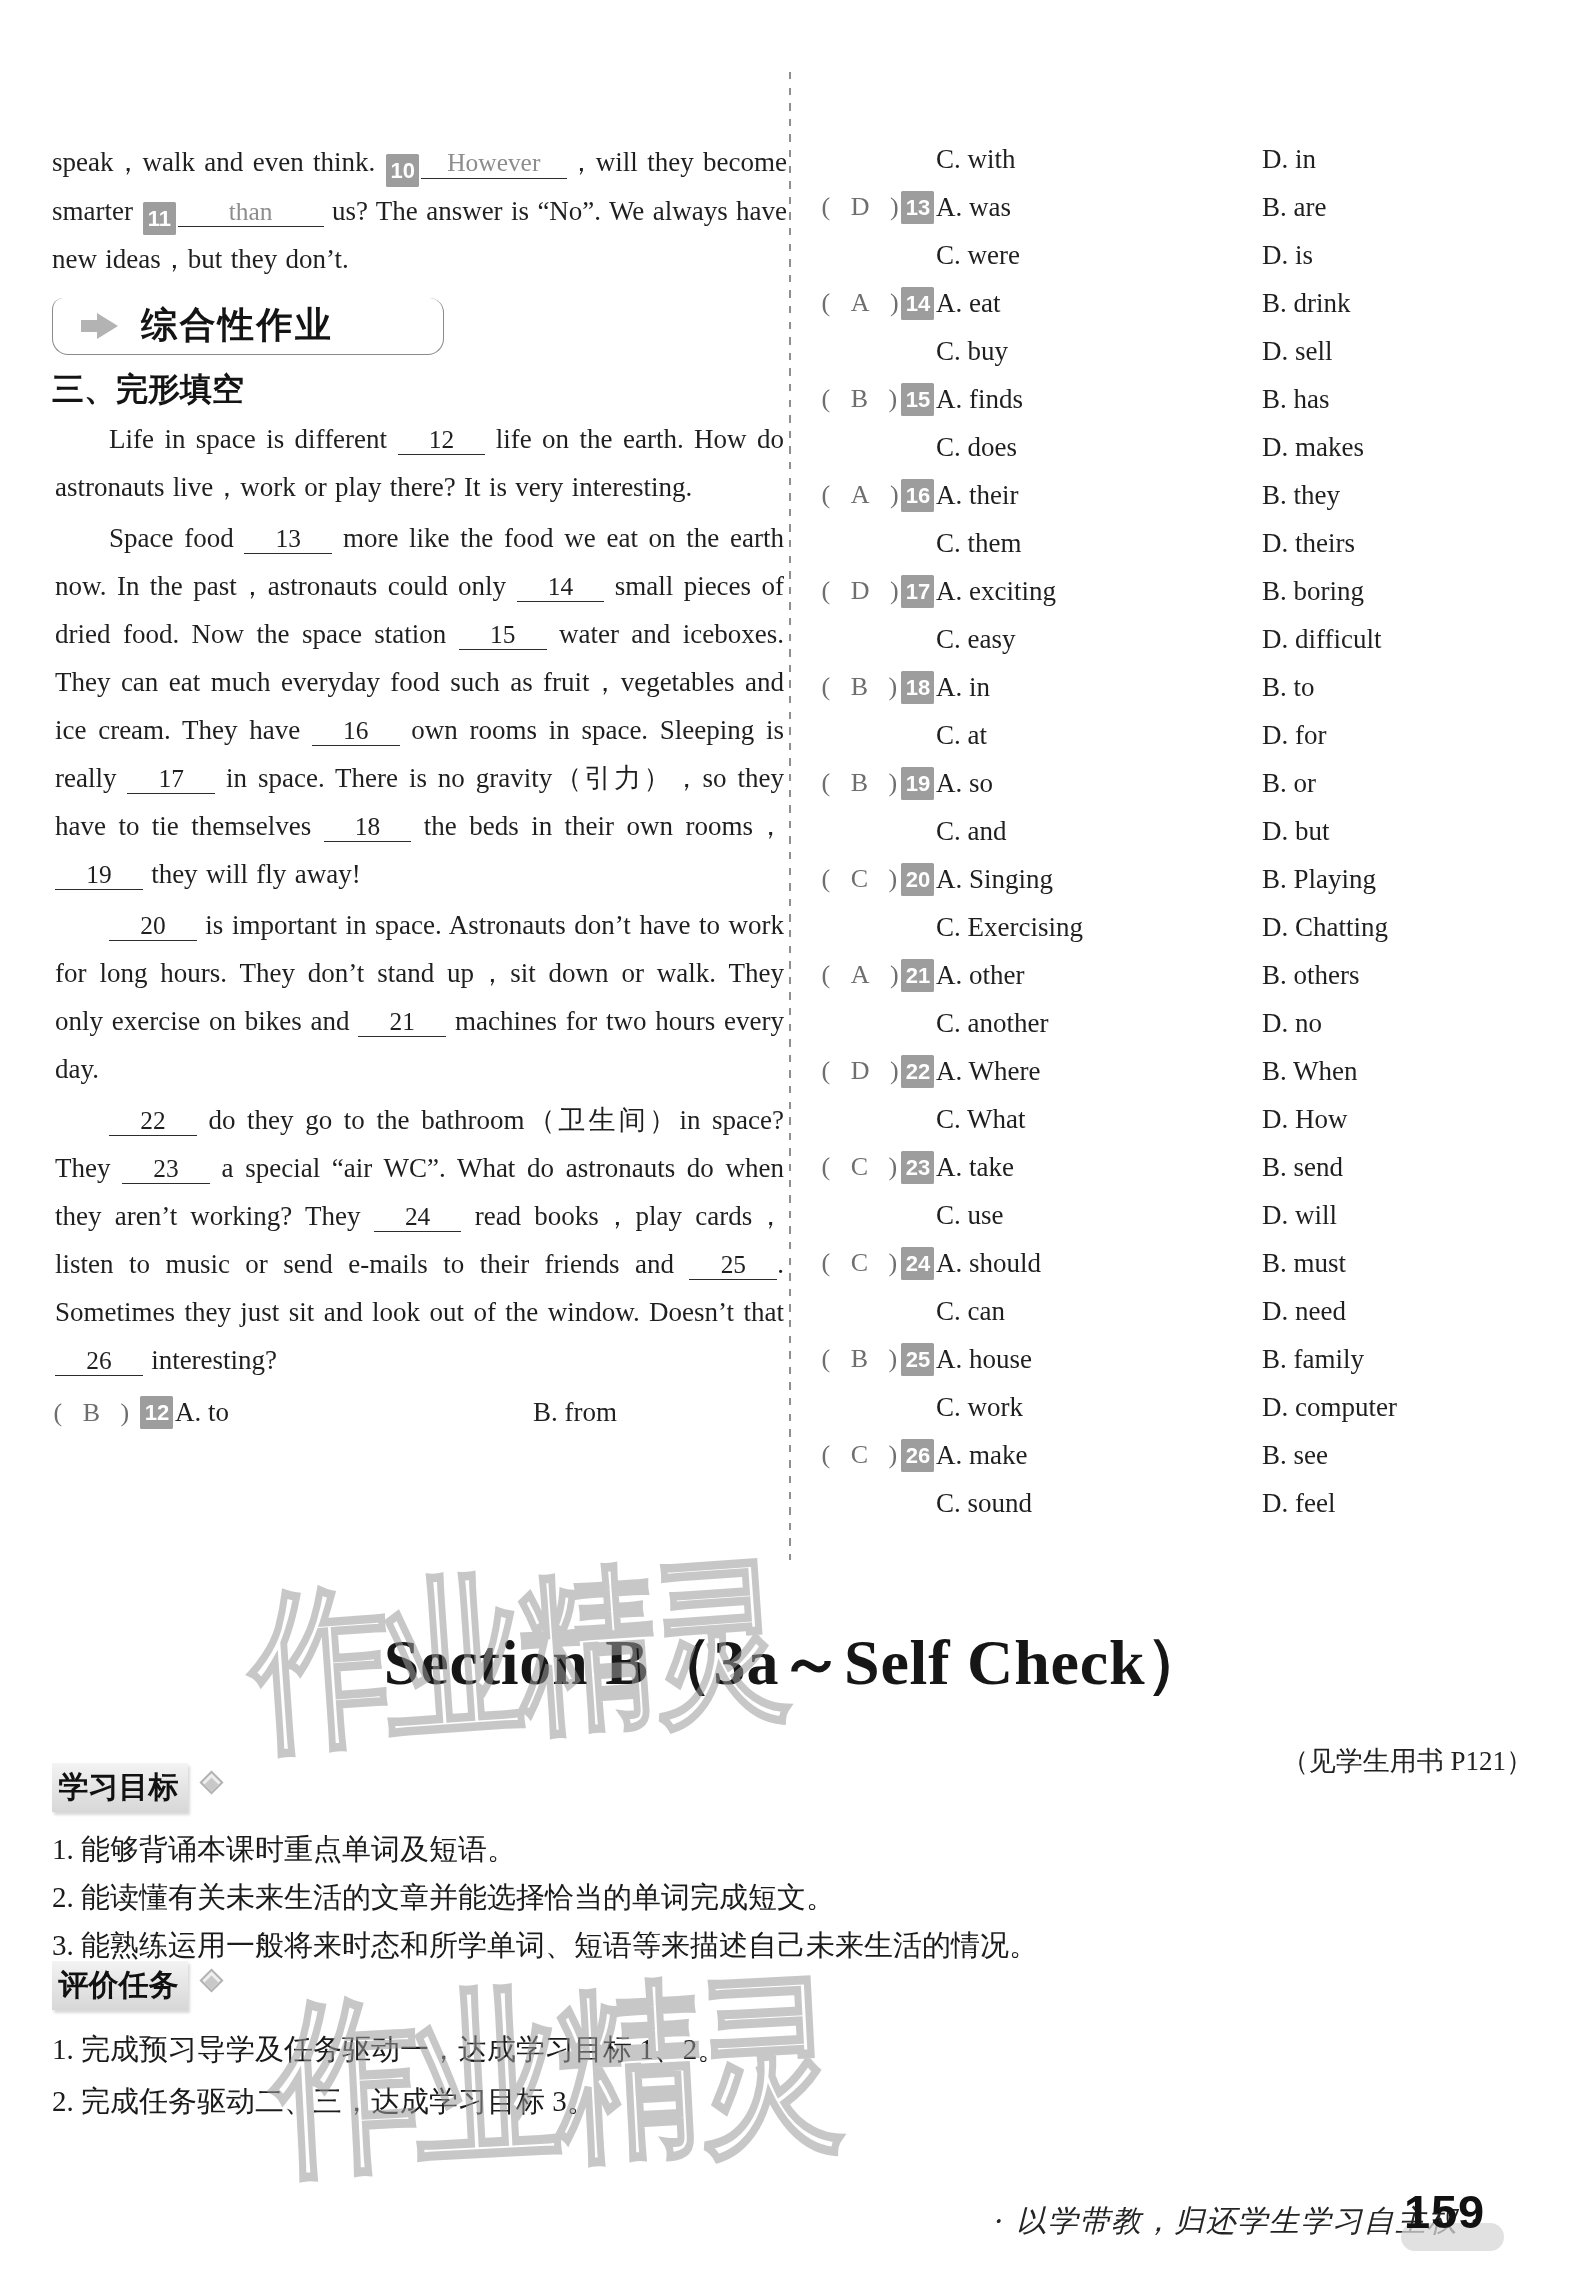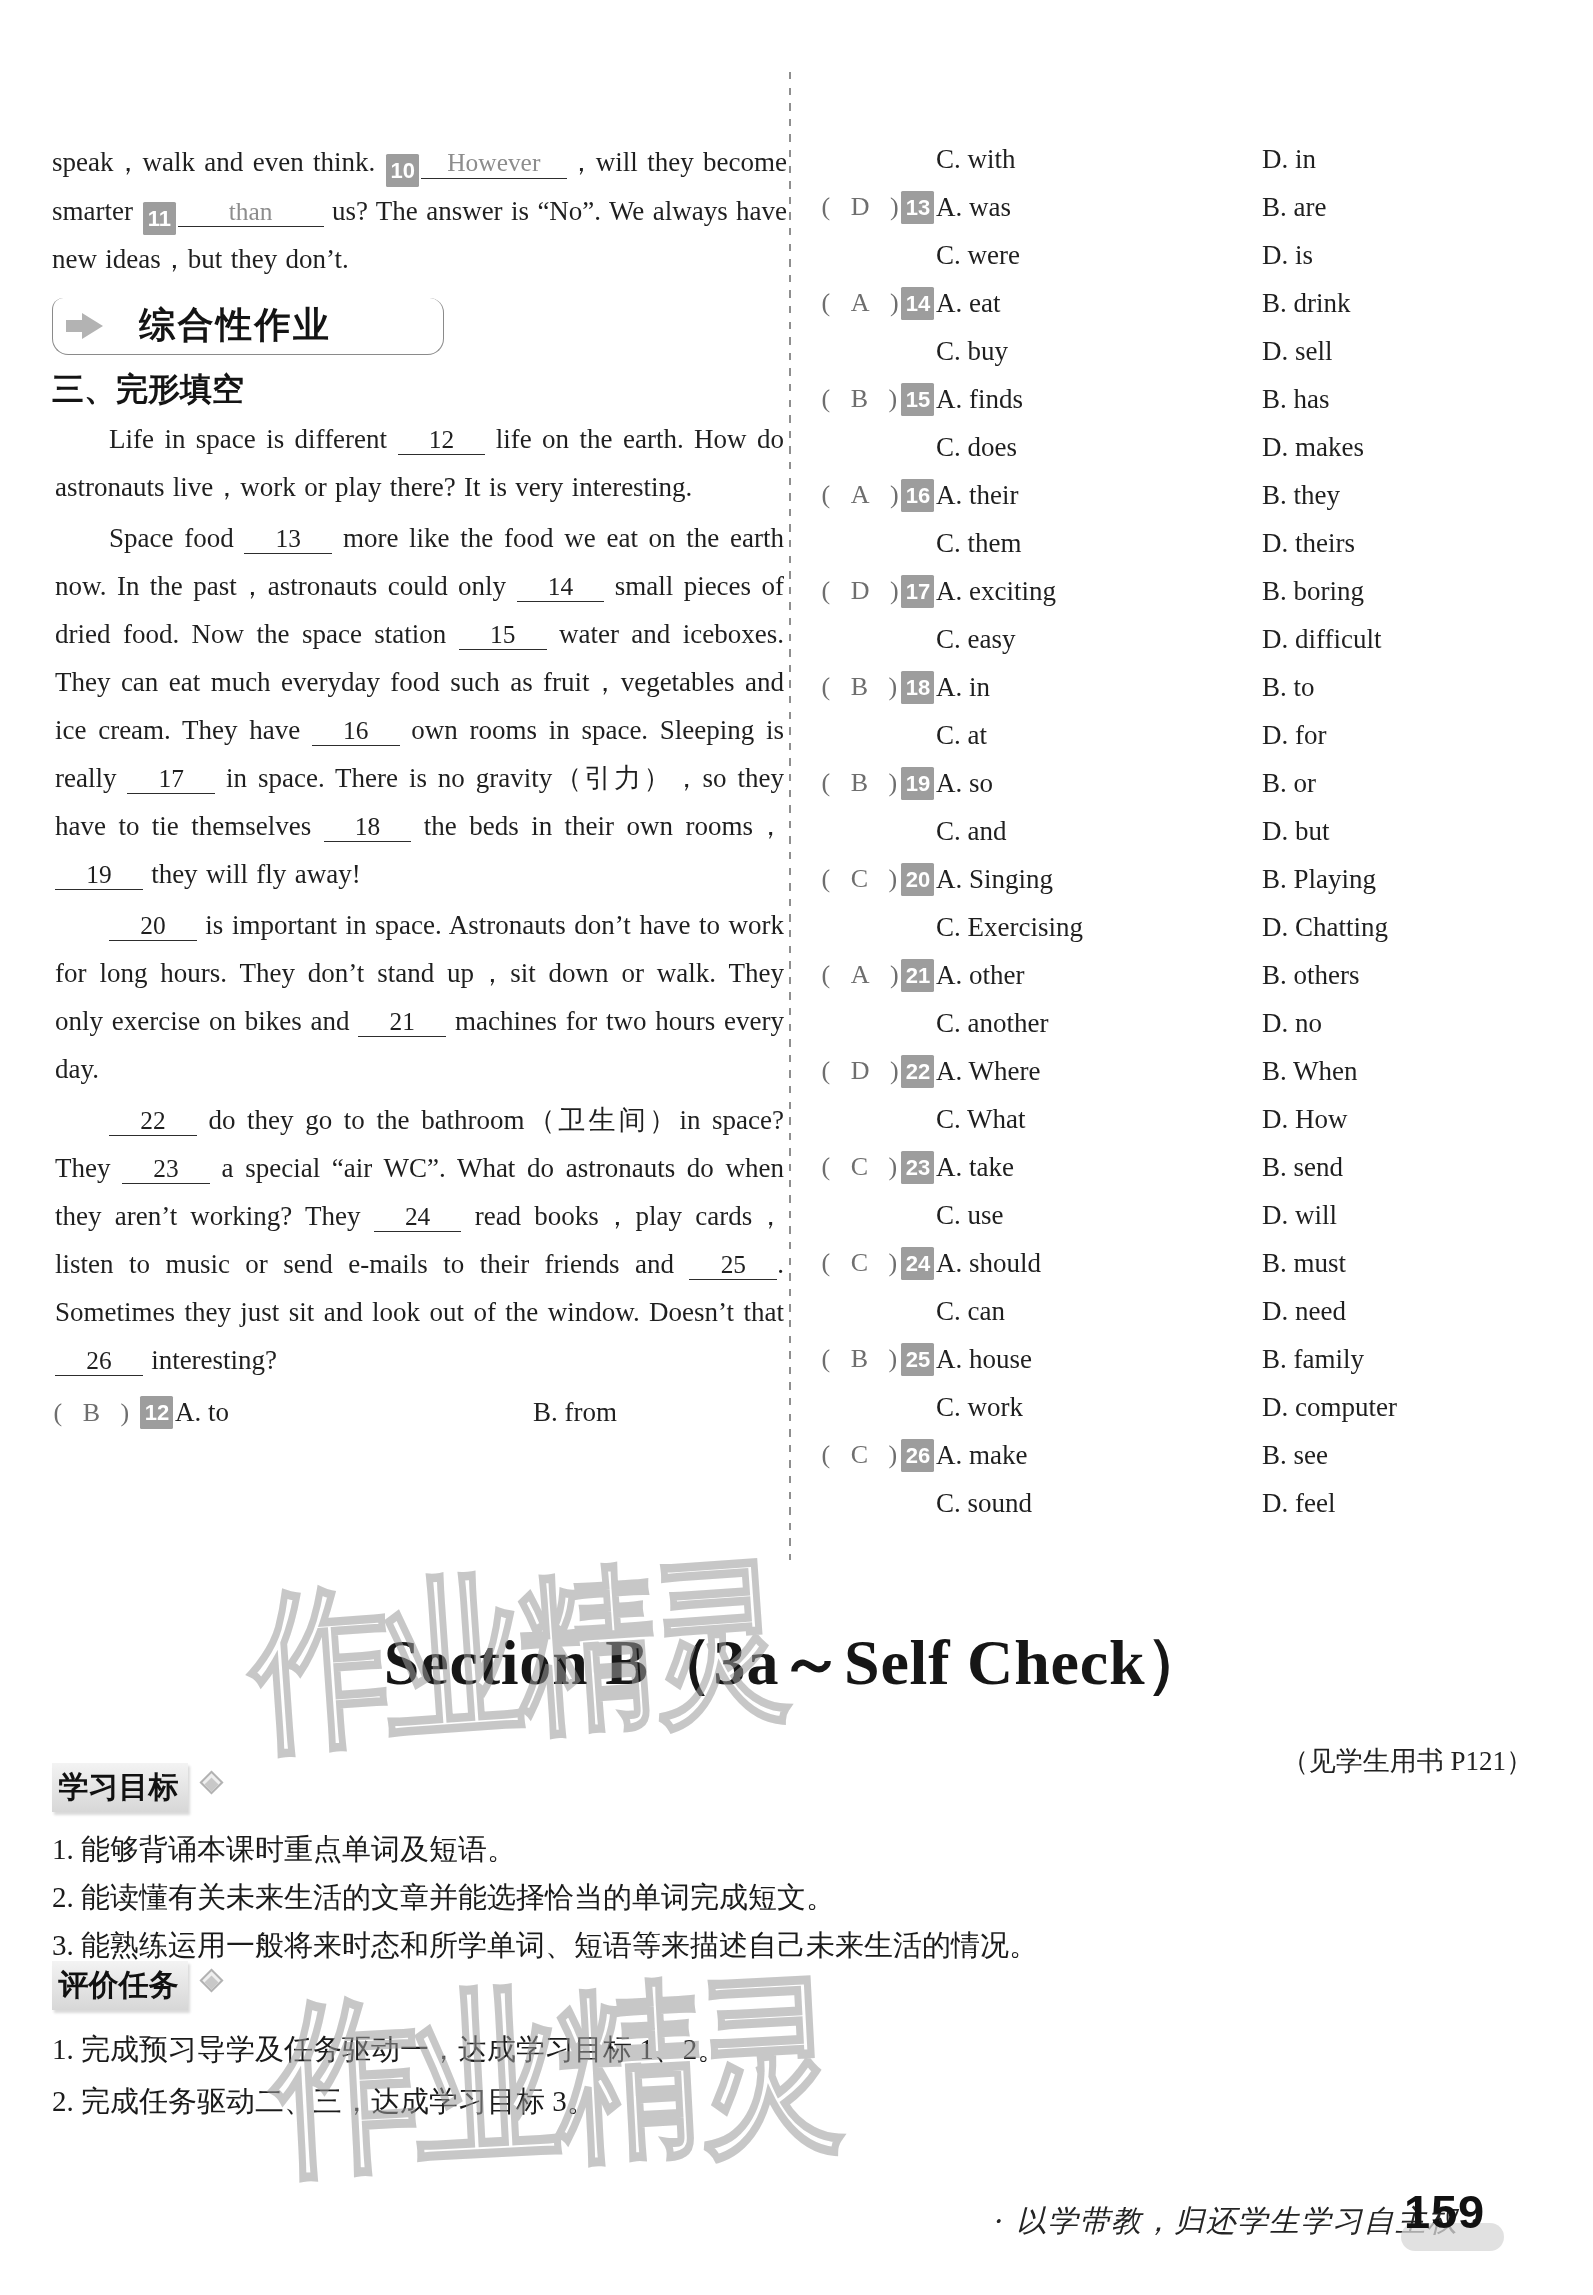--- a/index.html
+++ b/index.html
@@ -23,21 +23,21 @@
 
   .badge {
     display:inline-block; width:33px; height:33px; background:#9d9d9d; color:#fff;
     font-family:"Liberation Sans",sans-serif; font-weight:bold; font-size:22px;
     line-height:33px; text-align:center; vertical-align:-6.6px; border-radius:1.6px;
     text-indent:0; margin:0 1.6px;
   }
 
   .assignment-box {
     margin:14.8px 0 6.6px 0; width:392px; height:57px; box-sizing:border-box;
-    display:flex; align-items:center; gap:35px; padding-left:13px;
+    display:flex; align-items:center; gap:22px; padding-left:28px;
     border:1.6px solid #8a8a8a; border-top:none; border-radius:11.5px 14.8px 16.4px 16.4px;
   }
   .arrow-icon { position:relative; width:38px; height:26px; flex:0 0 auto; }
   .arrow-icon .shaft { position:absolute; left:0; top:7.4px; width:16.4px; height:11.5px; background:#b3b3b3; }
   .arrow-icon .head {
     position:absolute; left:16.4px; top:0; width:0; height:0;
     border-left:21px solid #b3b3b3; border-top:13px solid transparent; border-bottom:13px solid transparent;
   }
   .assignment-title {
     font-family:"Liberation Sans",sans-serif; font-weight:bold; font-size:36px; letter-spacing:2.5px; color:#141414;

